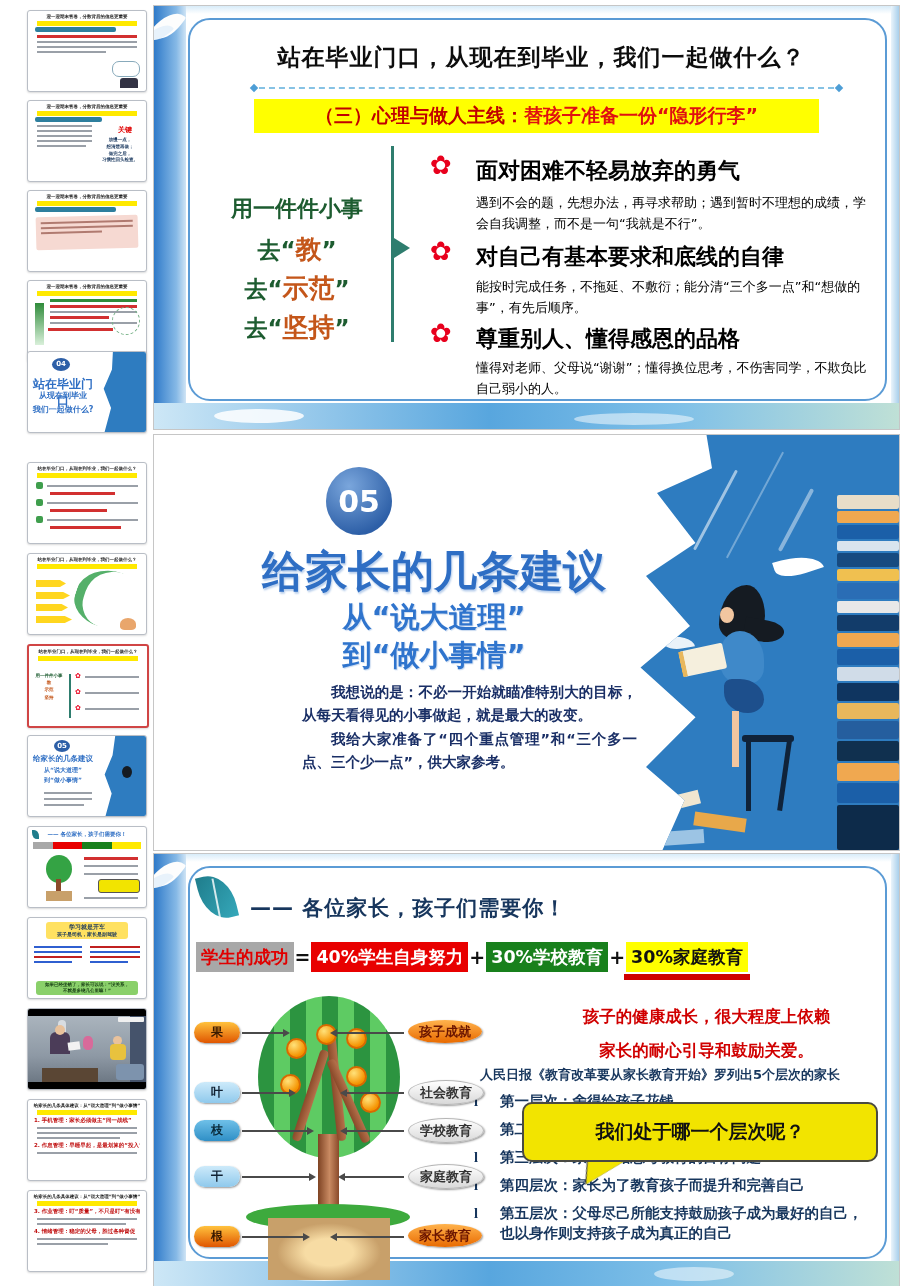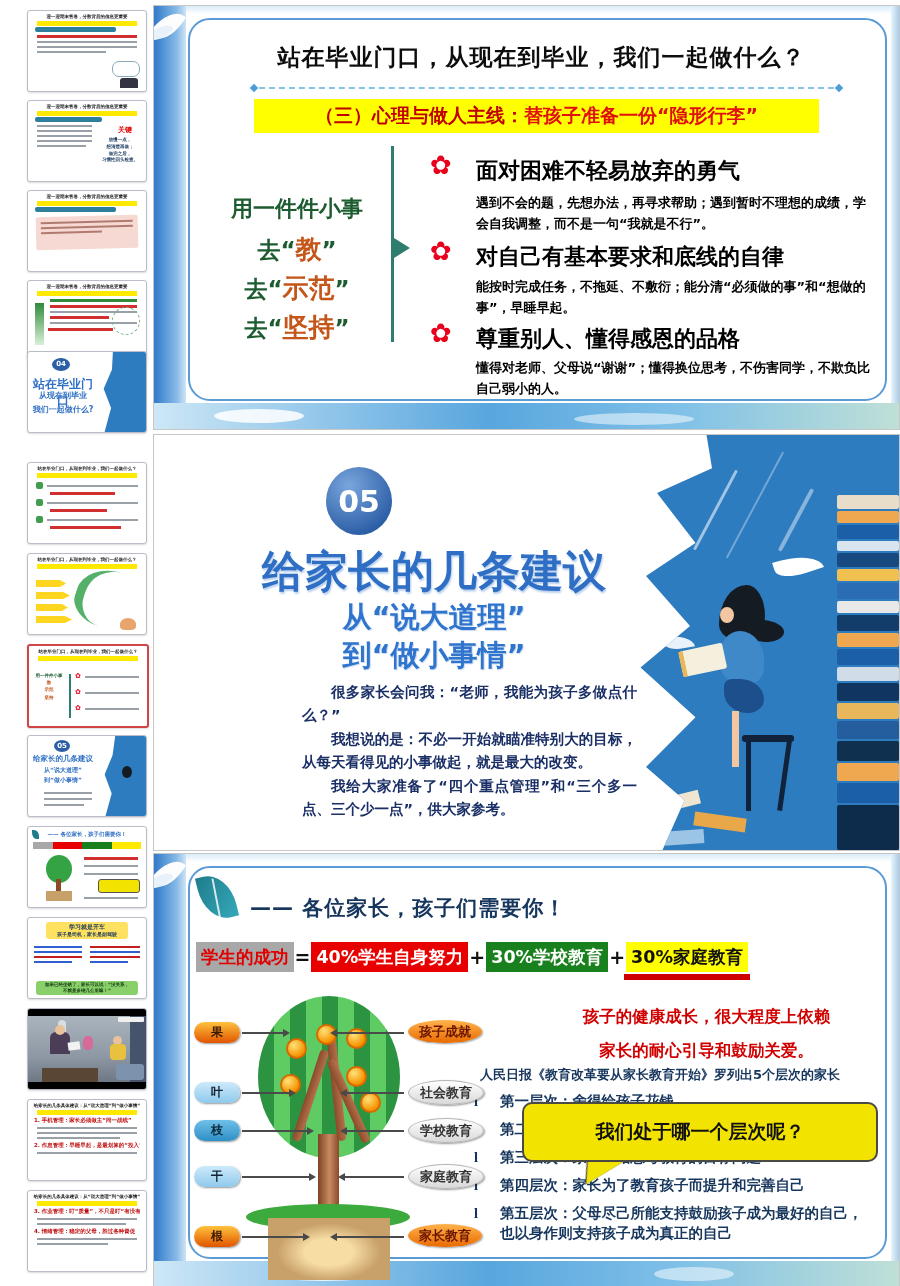--- a/index.html
+++ b/index.html
@@ -56,21 +56,21 @@
            font-weight:bold;color:#1d5c30;}
   .s1-left .l1{font-size:22px;margin-bottom:8px;}
   .s1-left .lw{font-size:23px;margin-top:4px;}
   .s1-left .ow{color:#c4561a;font-size:26px;}
   .s1-vline{position:absolute;left:237px;top:140px;width:3px;height:196px;background:#2e7d6e;}
   .s1-arrow{position:absolute;left:240px;top:232px;width:0;height:0;
             border-left:16px solid #2e7d6e;border-top:10px solid transparent;border-bottom:10px solid transparent;}
   .bullet{position:absolute;left:276px;right:18px;}
   .bullet .fl{position:absolute;left:0;top:-4px;font-size:26px;color:#e8001d;line-height:1;}
   .bullet .hd{margin-left:46px;font-size:22px;font-weight:bold;color:#000;}
-  .bbody{position:absolute;left:322px;right:22px;font-size:13px;font-weight:bold;
+  .bbody{position:absolute;left:322px;right:22px;font-size:13px;font-weight:normal;
          color:#000;line-height:1.6;}
   
   .s2-circle{position:absolute;left:172px;top:32px;width:66px;height:68px;border-radius:50%;
      background:radial-gradient(circle at 35% 28%,#7aa6dc,#2d5fa7 75%);color:#fff;
      font-size:30px;font-weight:bold;display:flex;align-items:center;justify-content:center;}
   .s2-title{position:absolute;left:20px;top:108px;width:520px;text-align:center;
      font-size:43px;font-weight:bold;color:#2e6ec4;text-shadow:1px 2px 2px #b9cfec;}
   .s2-sub{position:absolute;left:20px;width:520px;text-align:center;font-size:29px;
      font-weight:bold;color:#2f74cd;text-shadow:1px 1px 1px #c9daf0;}
   .s2-par{position:absolute;left:148px;top:246px;width:335px;font-size:14.5px;font-weight:bold;
@@ -389,21 +389,21 @@
   <div class="bullet" style="top:150px">
     <span class="fl">✿</span>
     <span class="hd">面对困难不轻易放弃的勇气</span>
   </div>
   <div class="bbody" style="top:187px">遇到不会的题，先想办法，再寻求帮助；遇到暂时不理想的成绩，学会自我调整，而不是一句“我就是不行”。</div>
 
   <div class="bullet" style="top:236px">
     <span class="fl">✿</span>
     <span class="hd">对自己有基本要求和底线的自律</span>
   </div>
-  <div class="bbody" style="top:271px">能按时完成任务，不拖延、不敷衍；能分清“必须做的事”和“想做的事”，早睡早起。</div>
+  <div class="bbody" style="top:271px">能按时完成任务，不拖延、不敷衍；能分清“三个多一点”和“想做的事”，有先后顺序。</div>
 
   <div class="bullet" style="top:318px">
     <span class="fl">✿</span>
     <span class="hd">尊重别人、懂得感恩的品格</span>
   </div>
   <div class="bbody" style="top:352px">懂得对老师、父母说“谢谢”；懂得换位思考，不伤害同学，不欺负比自己弱小的人。</div>
 </div>
 
 <div class="slide" id="slide2">
   <div class="splash">
@@ -445,21 +445,20 @@
     <div style="position:absolute;left:30px;top:360px;width:46px;height:14px;background:#f0e6d0;transform:rotate(-14deg)"></div>
     <div style="position:absolute;left:70px;top:380px;width:52px;height:14px;background:#e8a84a;transform:rotate(8deg)"></div>
     <div style="position:absolute;left:20px;top:396px;width:60px;height:14px;background:#9cc4e4;transform:rotate(-4deg)"></div>
   </div>
 
   <div class="s2-circle">05</div>
   <div class="s2-title">给家长的几条建议</div>
   <div class="s2-sub" style="top:163px">从“说大道理”</div>
   <div class="s2-sub" style="top:201px">到“做小事情”</div>
   <div class="s2-par">
-    <p>很多家长会问我：“老师，我能为孩子多做点什么？”</p>
     <p>我想说的是：不必一开始就瞄准特别大的目标，从每天看得见的小事做起，就是最大的改变。</p>
     <p>我给大家准备了“四个重点管理”和“三个多一点、三个少一点”，供大家参考。</p>
   </div>
 </div>
 
 <div class="slide" id="slide3">
   <div class="edgeT"></div>
   <div class="edgeL"></div>
   <div class="edgeR"></div>
   <div class="skyband">

